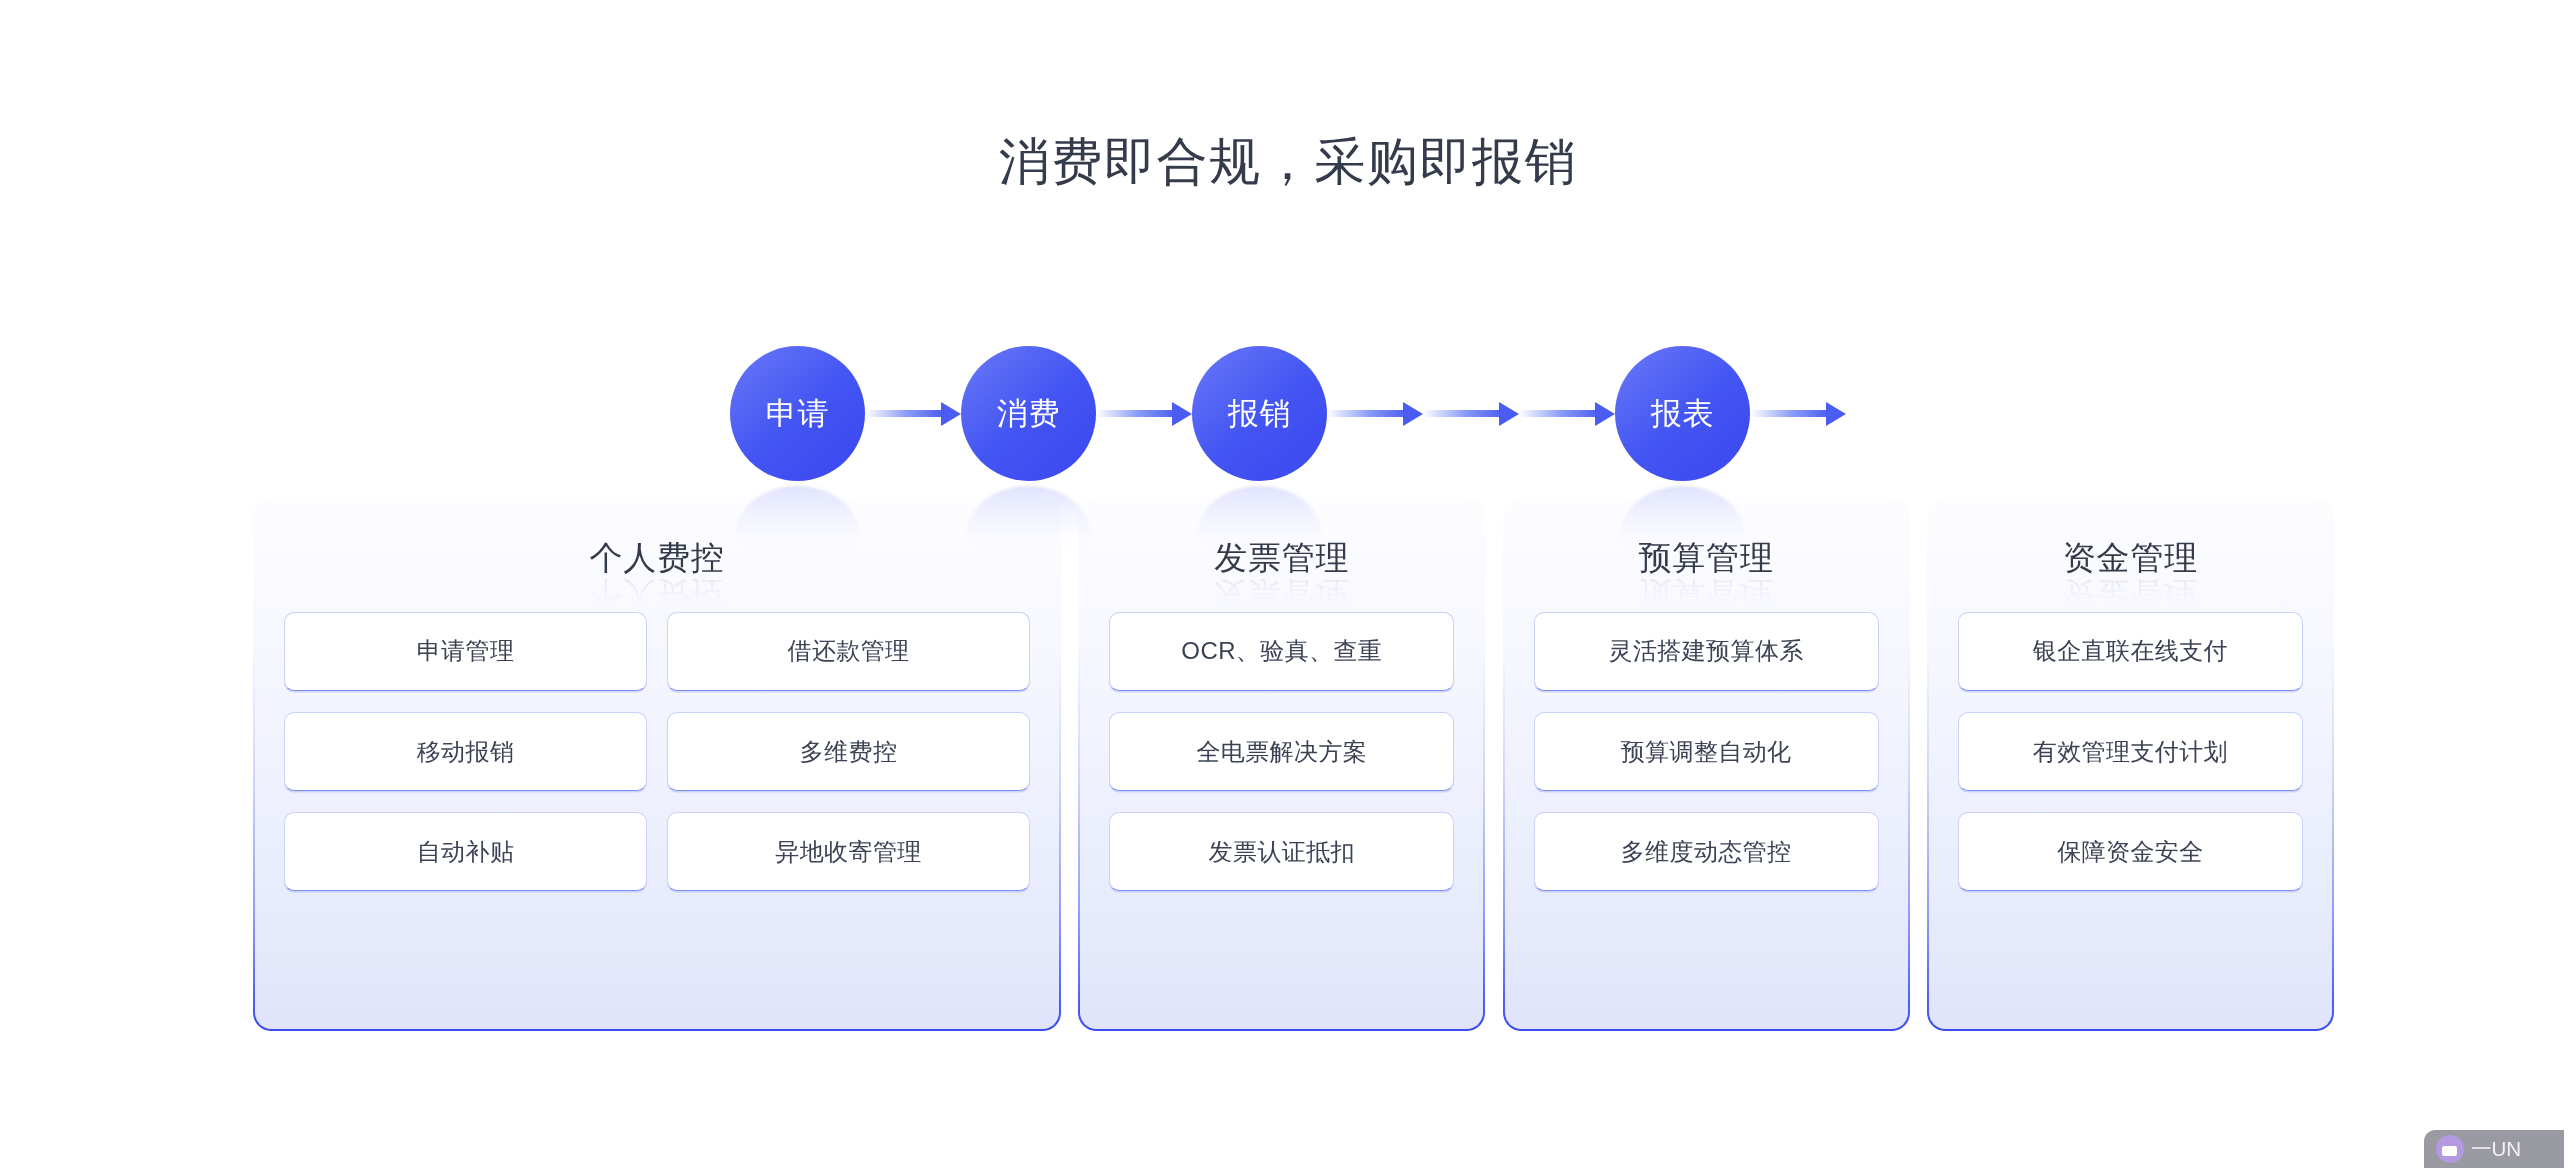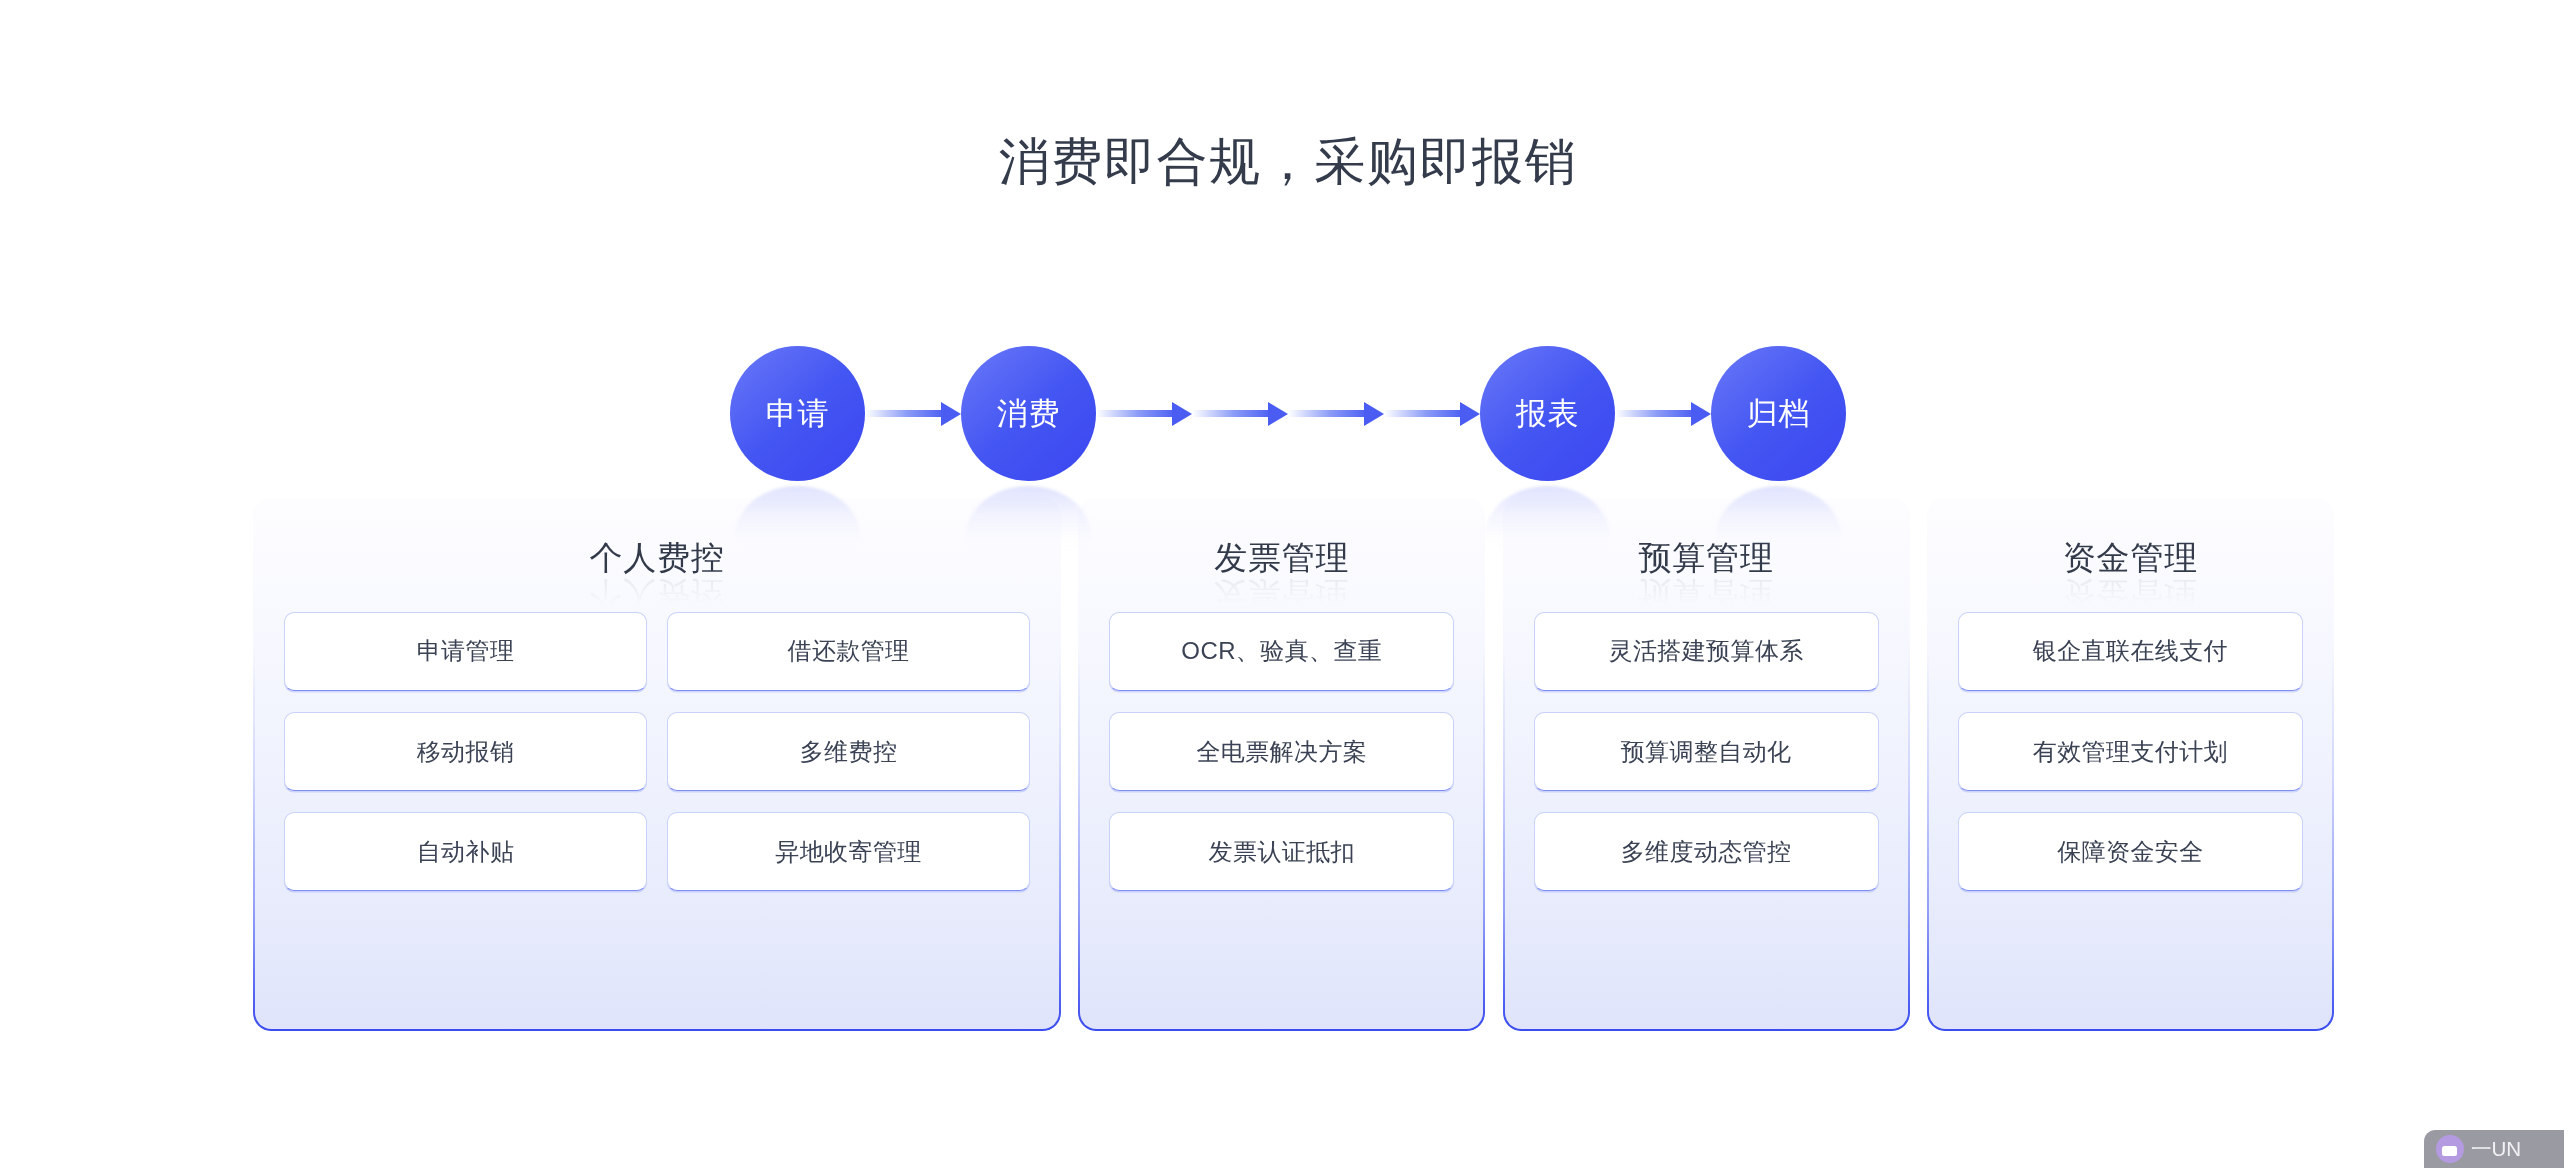--- a/index.html
+++ b/index.html
@@ -279,20 +279,26 @@
         <span>消费</span>
       </div>
       <div class="flow-node-reflection"></div>
     </div>
 
     <div class="flow-arrow">
       <div class="shaft"></div>
       <div class="head"></div>
     </div>
 
+    <div class="flow-node-wrap">
+      <div class="flow-node">
+        <span>报销</span>
+      </div>
+      <div class="flow-node-reflection"></div>
+    </div>
 
     <div class="flow-arrow">
       <div class="shaft"></div>
       <div class="head"></div>
     </div>
 
 
     <div class="flow-arrow">
       <div class="shaft"></div>
       <div class="head"></div>
@@ -309,26 +315,20 @@
         <span>报表</span>
       </div>
       <div class="flow-node-reflection"></div>
     </div>
 
     <div class="flow-arrow">
       <div class="shaft"></div>
       <div class="head"></div>
     </div>
 
-    <div class="flow-node-wrap">
-      <div class="flow-node">
-        <span>归档</span>
-      </div>
-      <div class="flow-node-reflection"></div>
-    </div>
 
   </div>
 
   <div class="panels">
 
     <div class="panel panel-1">
       <div class="panel-title">
         <span>个人费控</span>
         <span class="reflect">个人费控</span>
       </div>

